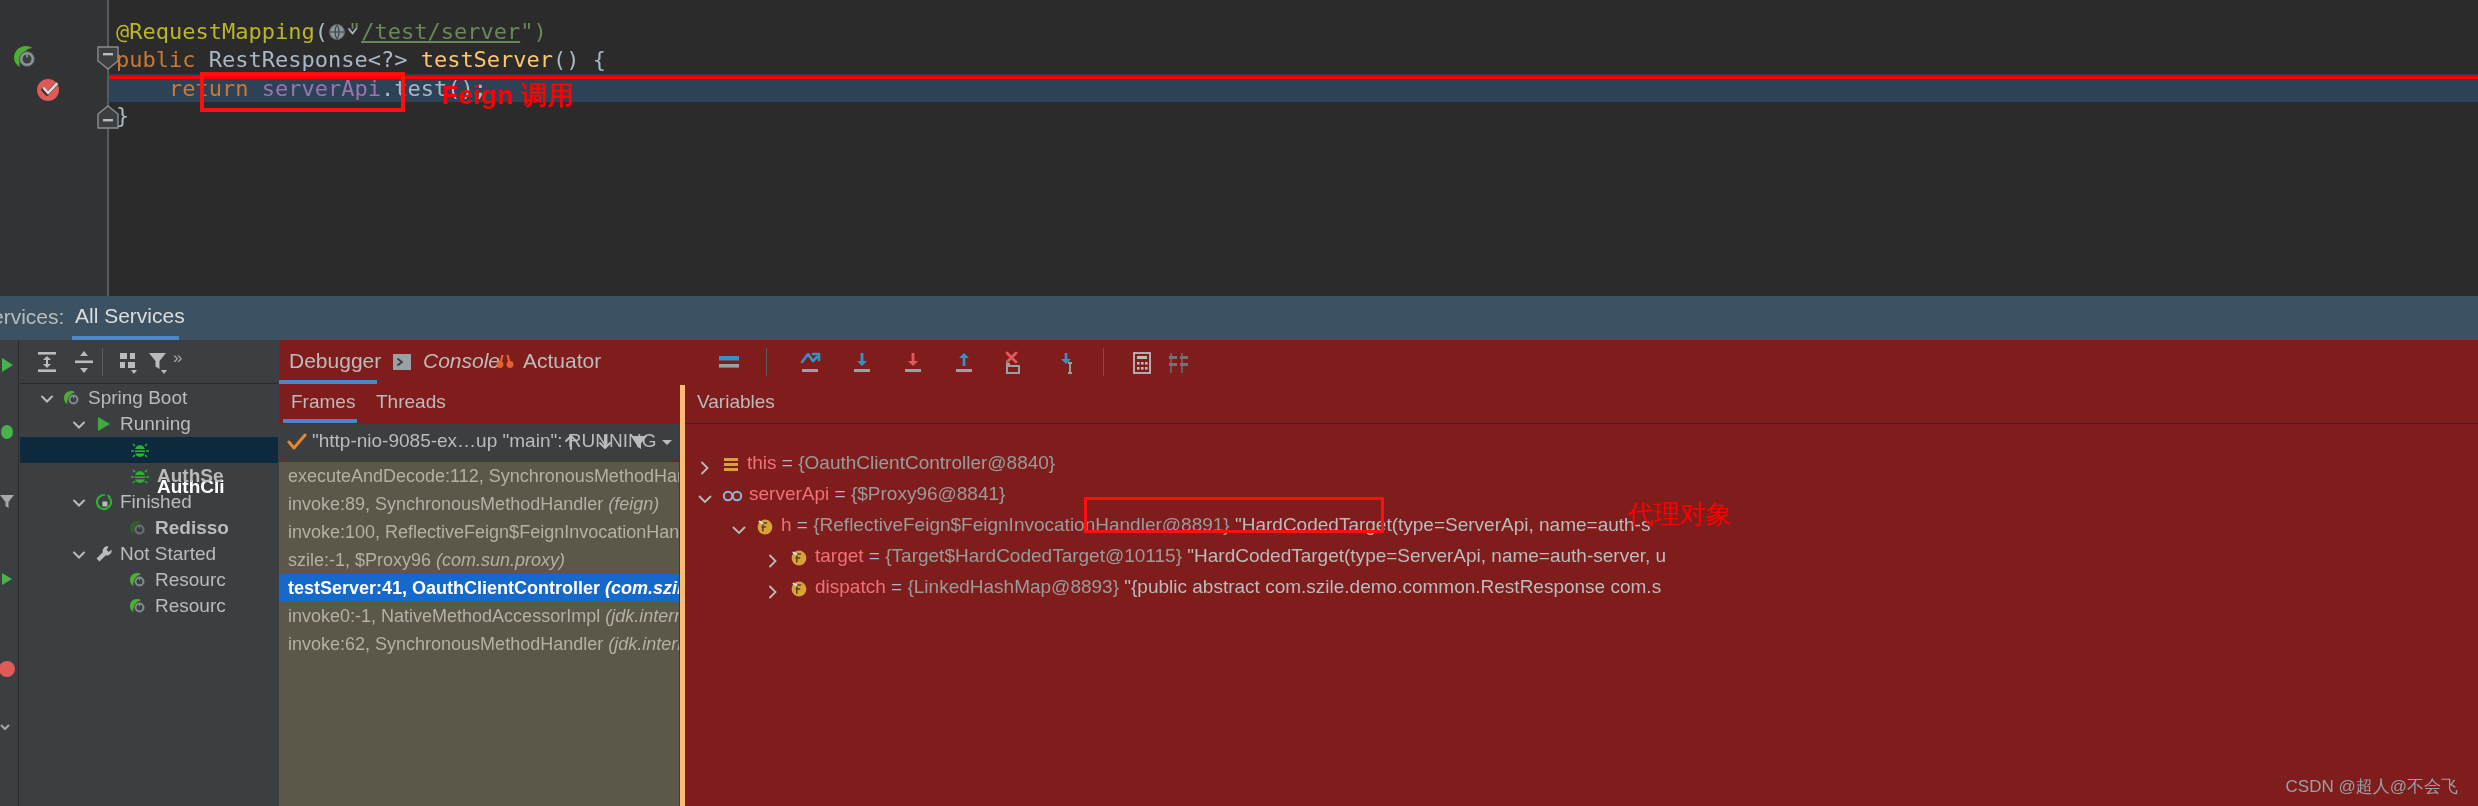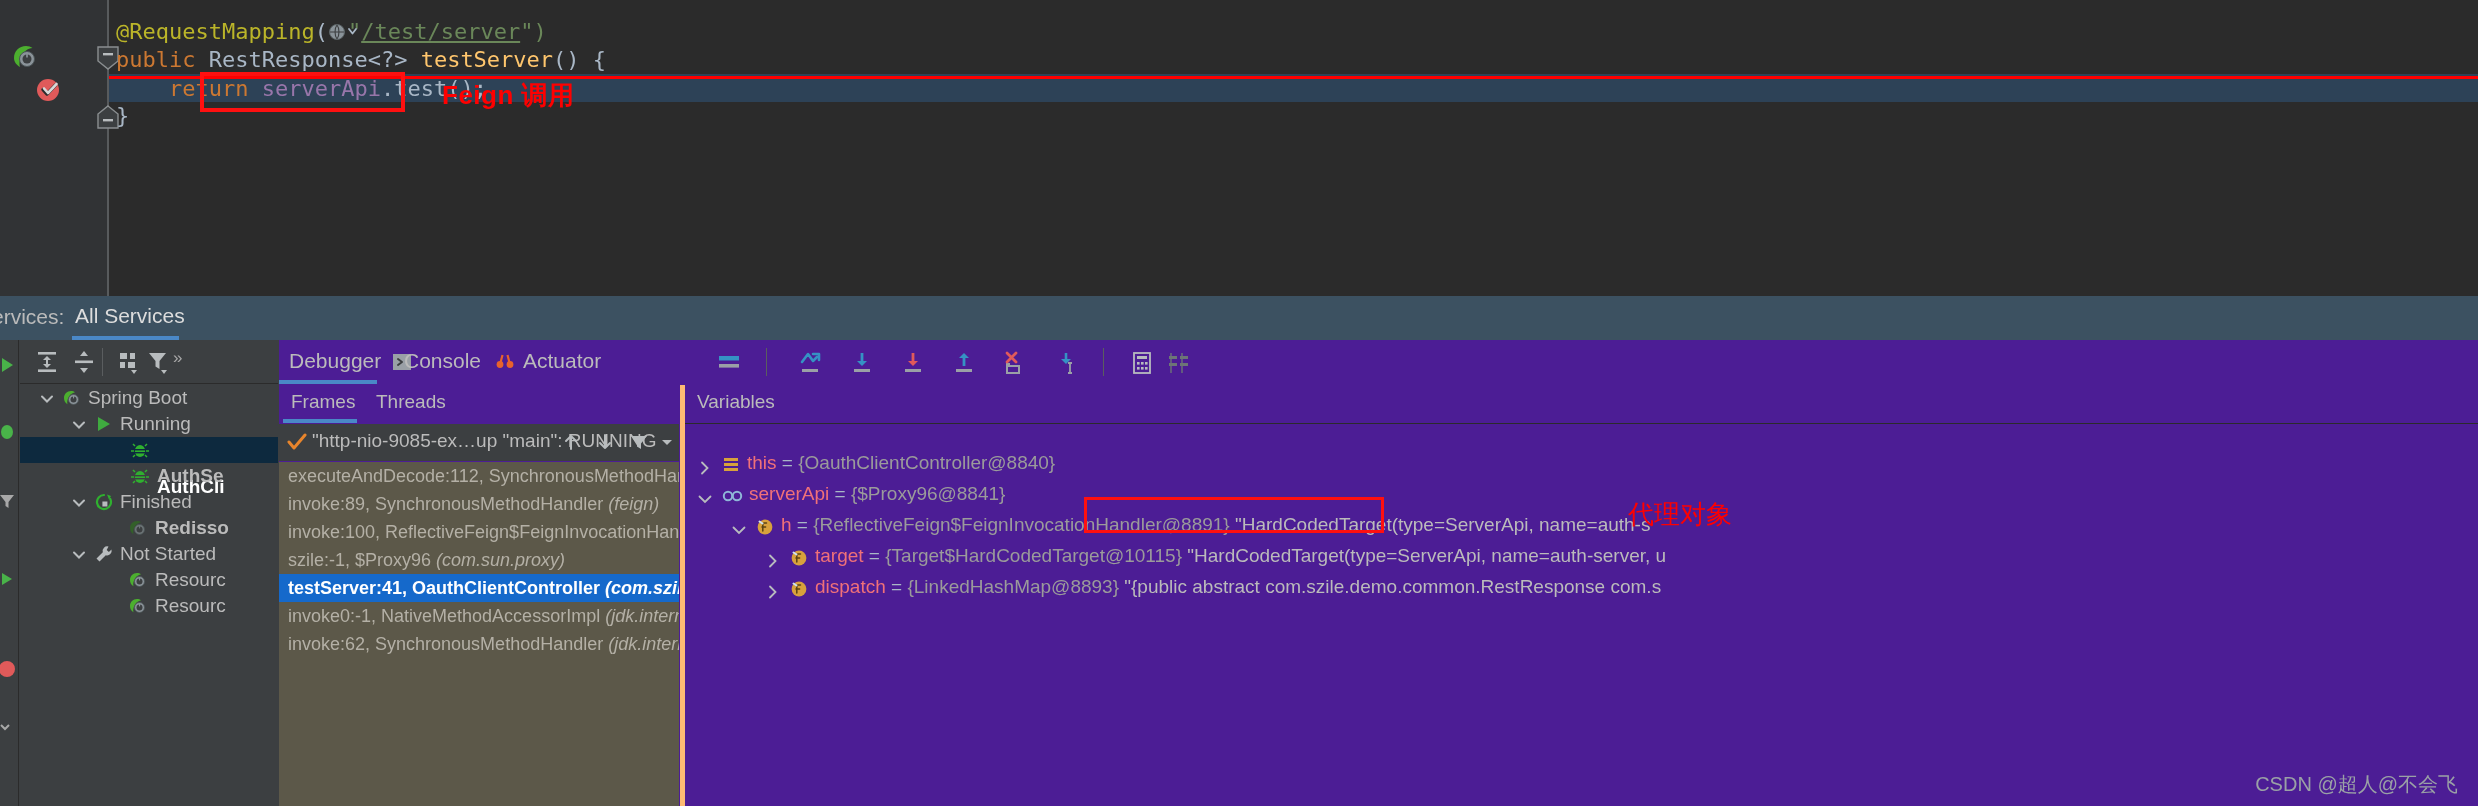--- a/index.html
+++ b/index.html
@@ -129,33 +129,33 @@
     position: absolute; width: 18px; height: 18px; top: 4px;
   }
   .tree-icon {
     position: absolute; width: 20px; height: 20px; top: 3px;
   }
   .tree-label { position: absolute; top: 0; }
 
   
   #debug-panel {
     position: absolute; left: 279px; top: 340px; width: 2199px; height: 466px;
-    background: #4c1d95;
+    background: #7f1d1d;
   }
   #debug-toolbar {
     position: absolute; left: 0; top: 0; width: 2199px; height: 44px;
   }
   .dbg-tab {
     position: absolute; top: 9px; color: #bbbbbb; font-size: 21px;
   }
   #dbg-tab-debugger { left: 10px; }
   #dbg-tab-debugger-underline {
     position: absolute; left: 0px; top: 40px; width: 98px; height: 4px; background: #4a88c7;
   }
-  #dbg-tab-console { left: 125px; }
+  #dbg-tab-console { left: 144px; font-style: italic; }
   #dbg-tab-actuator { left: 244px; }
   .dbg-tab-icon { position: absolute; top: 11px; width: 22px; height: 22px; }
   #dbg-tab-console-icon { left: 112px; }
   #dbg-tab-actuator-icon { left: 215px; }
 
   .dbg-act { position: absolute; top: 10px; width: 26px; height: 26px; }
   .dbg-sep { position: absolute; top: 8px; width: 1px; height: 28px; background: #5a5d5f; }
 
   
   #frames-pane {
@@ -222,21 +222,21 @@
   }
   #proxy-annotation {
     position: absolute; left: 1628px; top: 497px;
     color: #ff0000; font-size: 26px; font-weight: normal;
     font-family: "Liberation Sans", sans-serif;
   }
 
   
   #watermark {
     position: absolute; right: 20px; bottom: 8px;
-    color: #9aa0a6; font-size: 20px;
+    color: #9aa0a6; font-size: 17px;
   }
 </style>
 </head>
 <body>
 
 <div id="editor">
 
   <div id="editor-gutter">
     <div class="gutter-icon" id="gutter-spring-icon">
       <svg viewBox="0 0 30 30" width="30" height="30">

